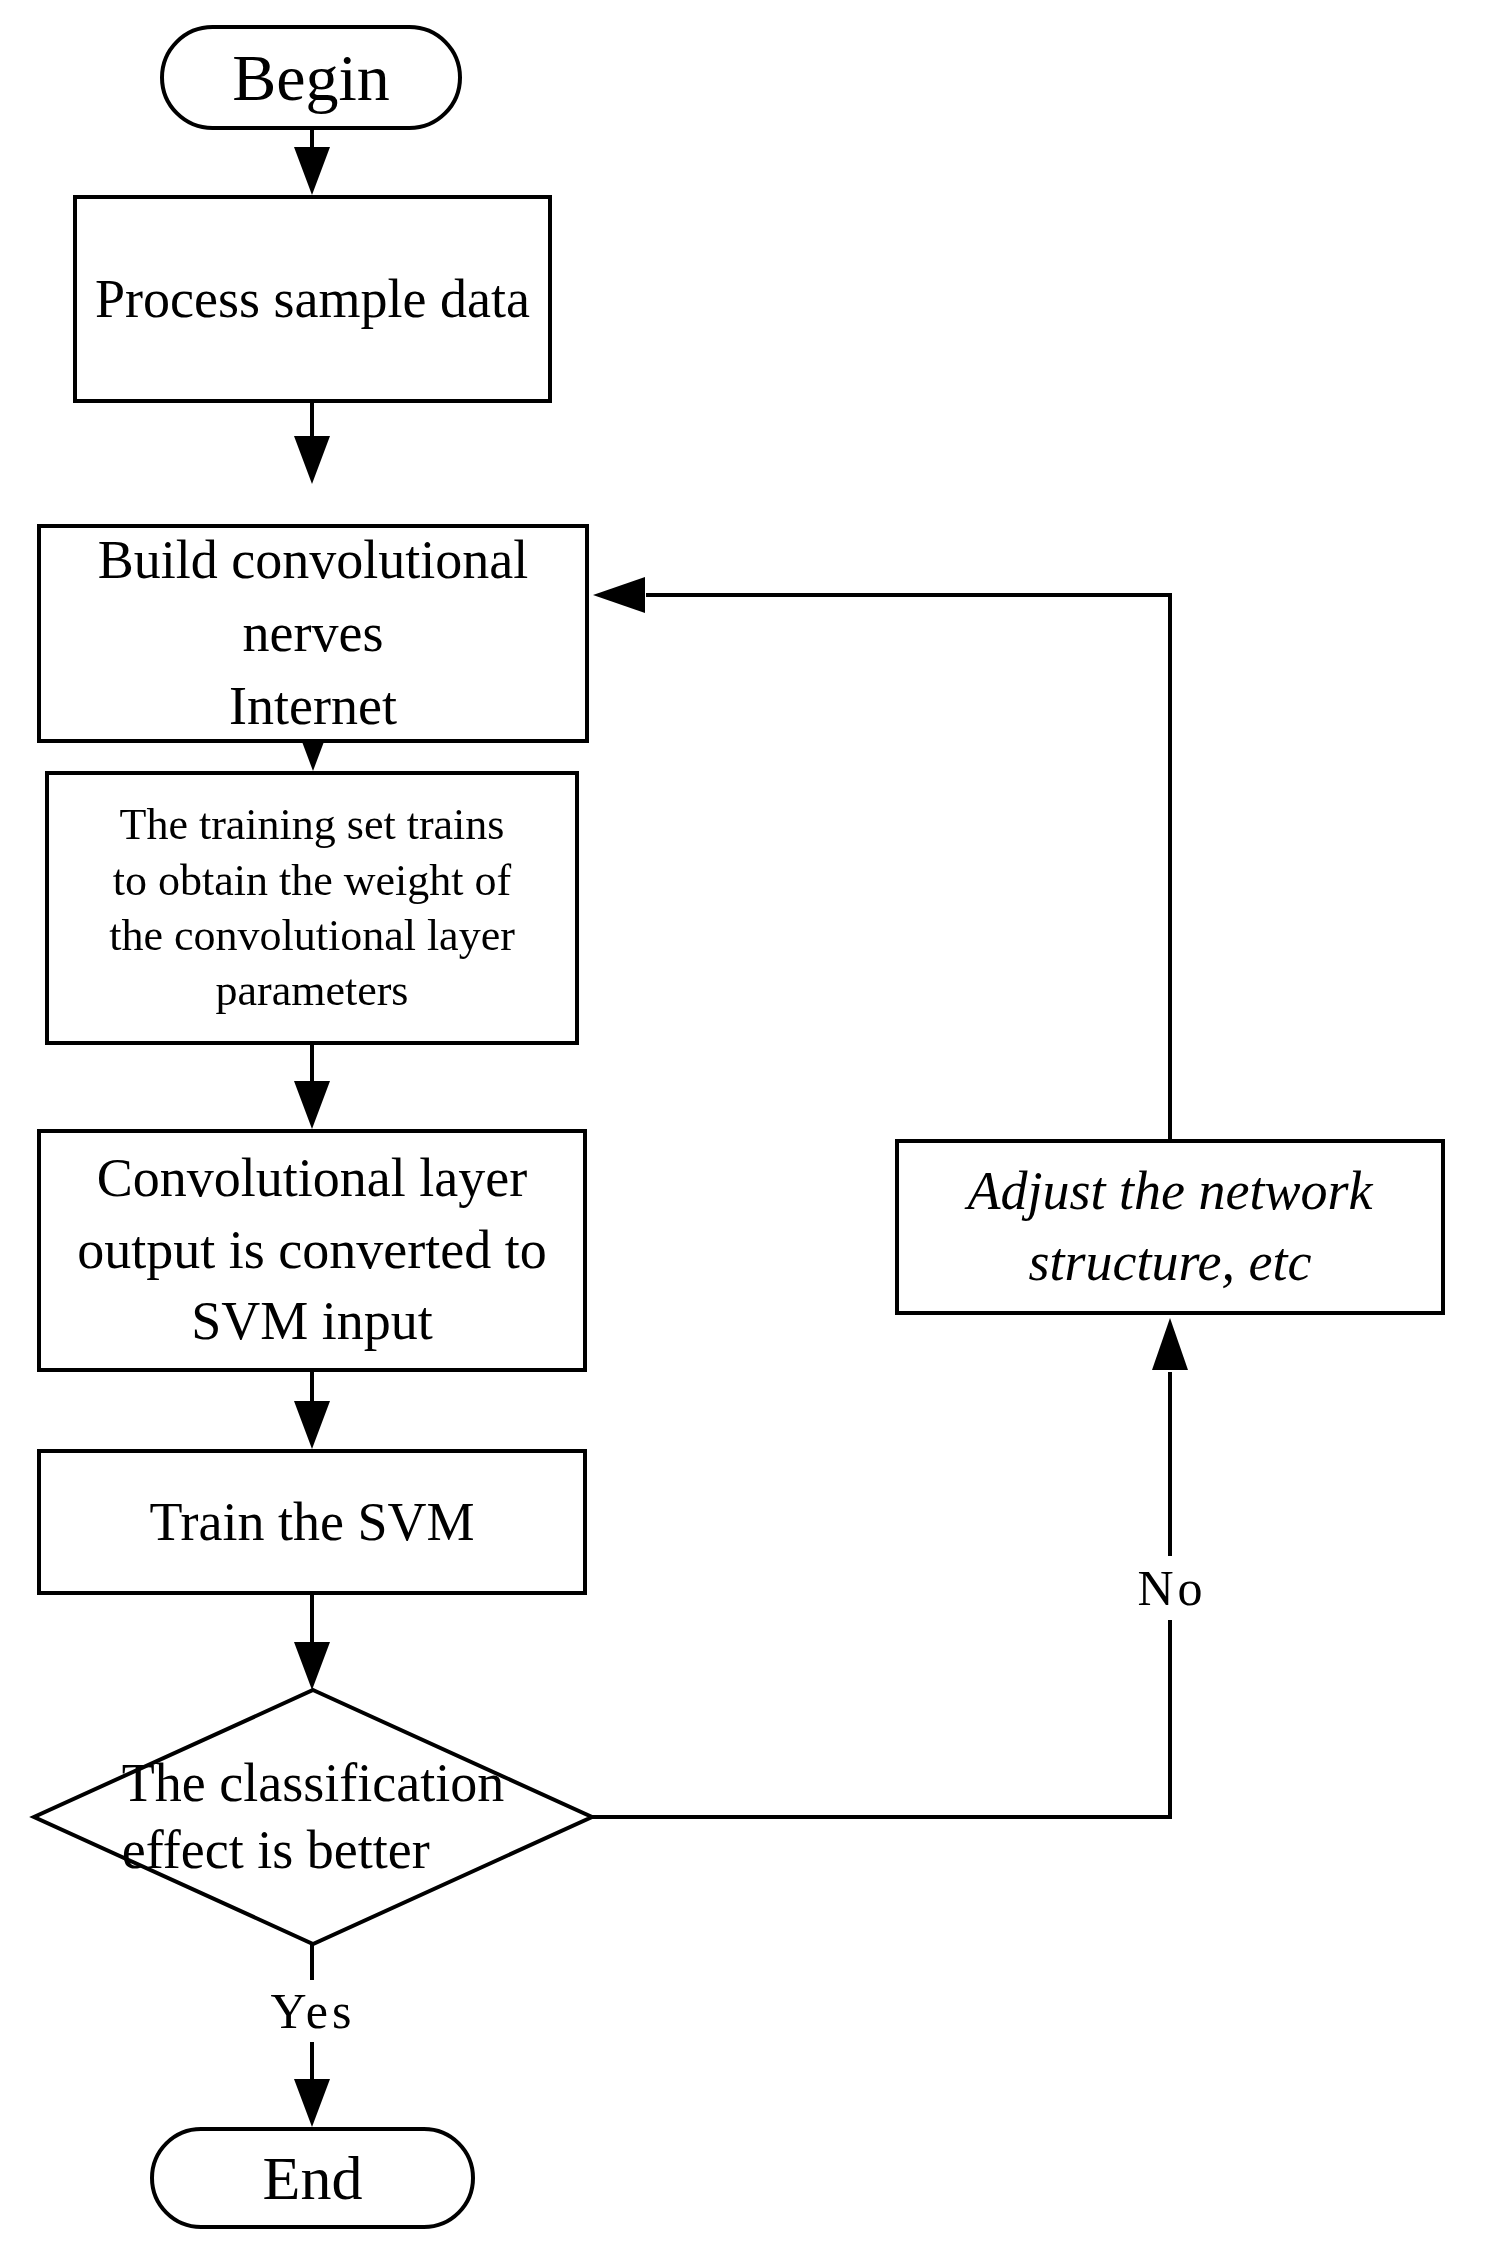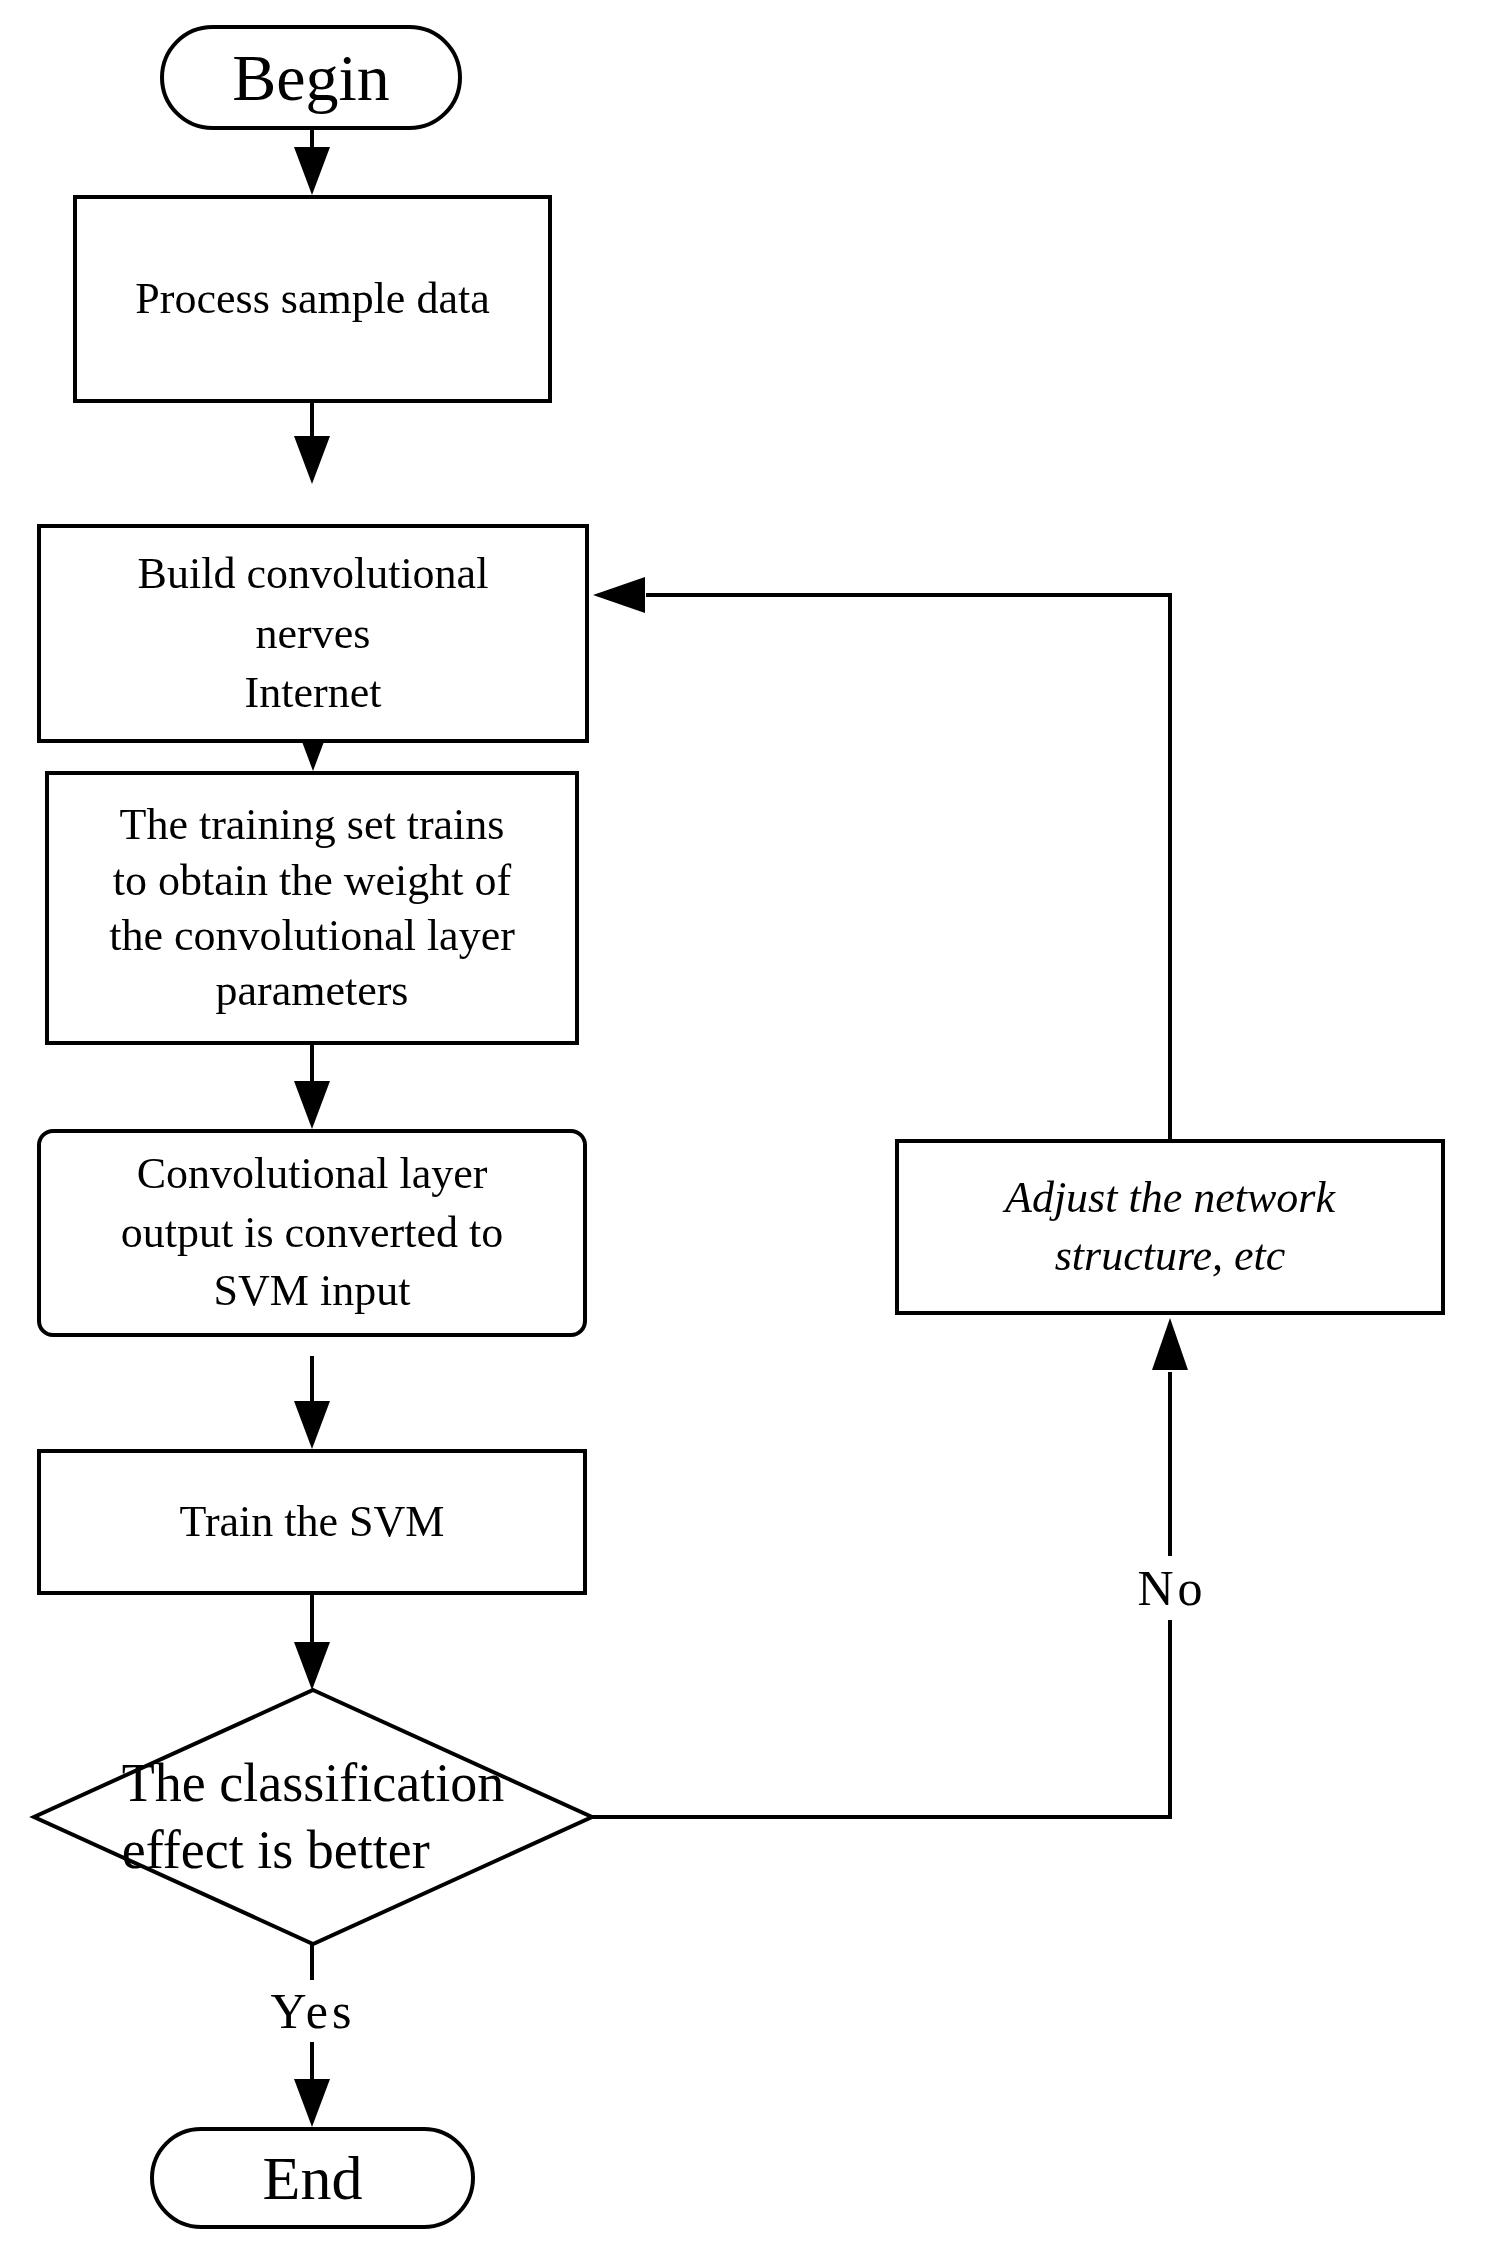--- a/index.html
+++ b/index.html
@@ -15,21 +15,21 @@
   .node{
     position:absolute;
     box-sizing:border-box;
     border:4px solid #000;
     background:#ffffff;
     display:flex;
     align-items:center;
     justify-content:center;
     text-align:center;
     white-space:pre-line;
-    font-size:44px;
+    font-size:54px;
     line-height:1.3;
   }
   .pill{border-radius:56px;text-align:center;}
   .rect{border-radius:0;}
   .node.begin{font-size:66px;}
   .node.end{font-size:62px;}
   .node.training{line-height:1.26;font-size:44px;}
   .node.build{line-height:1.35;margin-top:40px;}
   .node.conv{line-height:1.33;}
   .node.adjust{line-height:1.32;font-style:italic;}
@@ -98,21 +98,21 @@
 
   <div class="node rect build" style="left:37px;top:484px;width:552px;height:219px;">Build convolutional
 nerves
 Internet</div>
 
   <div class="node rect training" style="left:45px;top:771px;width:534px;height:274px;">The training set trains
 to obtain the weight of
 the convolutional layer
 parameters</div>
 
-  <div class="node rect conv" style="left:37px;top:1129px;width:550px;height:208px;border-radius:16px;">Convolutional layer
+  <div class="node rect conv" style="left:37px;top:1129px;width:550px;height:243px;">Convolutional layer
 output is converted to
 SVM input</div>
 
   <div class="node rect" style="left:37px;top:1449px;width:550px;height:146px;">Train the SVM</div>
 
   <div class="diamond-label" style="left:53px;top:1745px;width:520px;height:144px;">The classification
 effect is better</div>
 
   <div class="node rect adjust" style="left:895px;top:1139px;width:550px;height:176px;">Adjust the network
 structure, etc</div>

